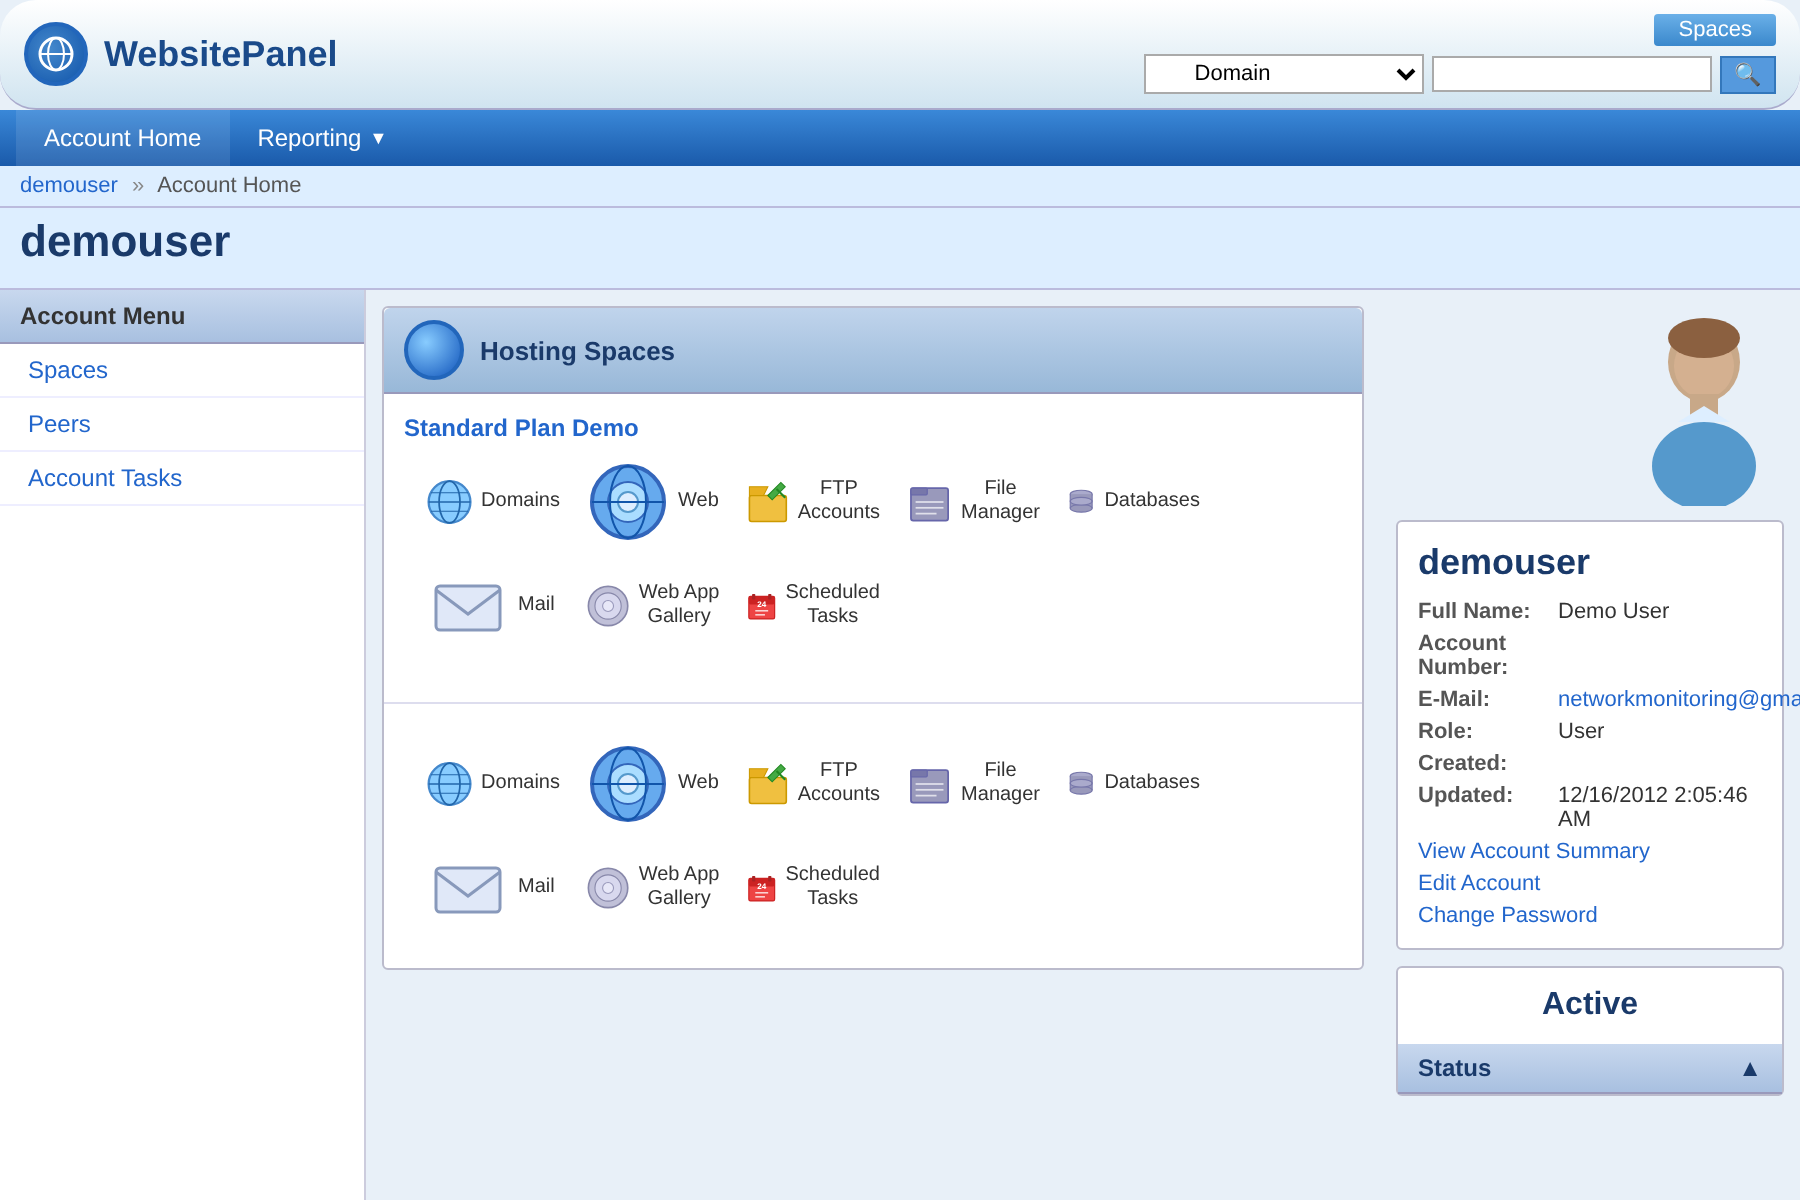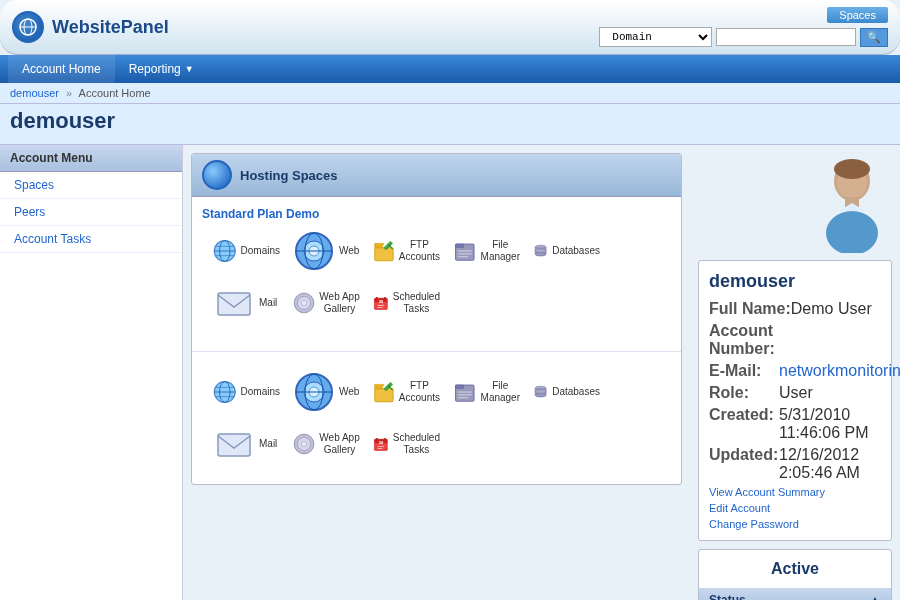--- a/index.html
+++ b/index.html
@@ -27,22 +27,22 @@
     #logo-text { font-size: 18px; font-weight: bold; color: #1a4a8a; }
 
     #header-right { display: flex; flex-direction: column; align-items: flex-end; gap: 4px; }
     #spaces-btn {
       background: linear-gradient(to bottom, #6ab0e8, #3a88cc);
       color: white; border: none; padding: 2px 12px; font-size: 11px;
       cursor: pointer; border-radius: 2px;
     }
     #search-row { display: flex; gap: 4px; align-items: center; }
     #domain-select {
-      padding: 2px 8px; border: 1px solid #aaa; font-size: 11px;
-      background: white; width: 113px; font-family: Liberation Mono, monospace;
+      padding: 2px 20px; border: 1px solid #aaa; font-size: 11px;
+      background: white; width: 140px;
     }
     #search-input {
       padding: 2px 4px; border: 1px solid #aaa; font-size: 11px; width: 140px;
     }
     #search-btn {
       background: #5599dd; border: 1px solid #3377bb; color: white;
       padding: 2px 6px; cursor: pointer; font-size: 11px;
     }
 
     
@@ -136,21 +136,21 @@
       width: 210px; min-width: 210px;
       padding: 8px;
       background: #e8f0f8;
     }
 
     #user-info-card {
       background: white; border: 1px solid #bbc; border-radius: 3px;
       padding: 10px; margin-bottom: 8px;
     }
     #username-display { font-size: 18px; font-weight: bold; color: #1a3a6a; margin-bottom: 8px; }
-    .info-row { display: flex; margin-bottom: 4px; font-size: 16px; }
+    .info-row { display: flex; margin-bottom: 4px; font-size: 11px; }
     .info-label { color: #555; min-width: 70px; font-weight: bold; }
     .info-value { color: #333; }
     .info-value.link { color: #2266cc; cursor: pointer; }
     .action-link { color: #2266cc; font-size: 11px; cursor: pointer; display: block; margin-top: 4px; }
 
     #status-card {
       background: white; border: 1px solid #bbc; border-radius: 3px;
     }
     #status-header {
       background: linear-gradient(to bottom, #c8d8ee, #a8c0e0);
@@ -438,21 +438,20 @@
       <div class="info-row">
         <span class="info-label">E-Mail:</span>
         <span class="info-value link">networkmonitoring@gmail.c...</span>
       </div>
       <div class="info-row">
         <span class="info-label">Role:</span>
         <span class="info-value">User</span>
       </div>
       <div class="info-row">
         <span class="info-label">Created:</span>
-        <span class="info-value">5/31/2010 11:46:06 PM</span>
       </div>
       <div class="info-row">
         <span class="info-label">Updated:</span>
         <span class="info-value">12/16/2012 2:05:46 AM</span>
       </div>
 
       <a class="action-link">View Account Summary</a>
       <a class="action-link">Edit Account</a>
       <a class="action-link">Change Password</a>
     </div>

